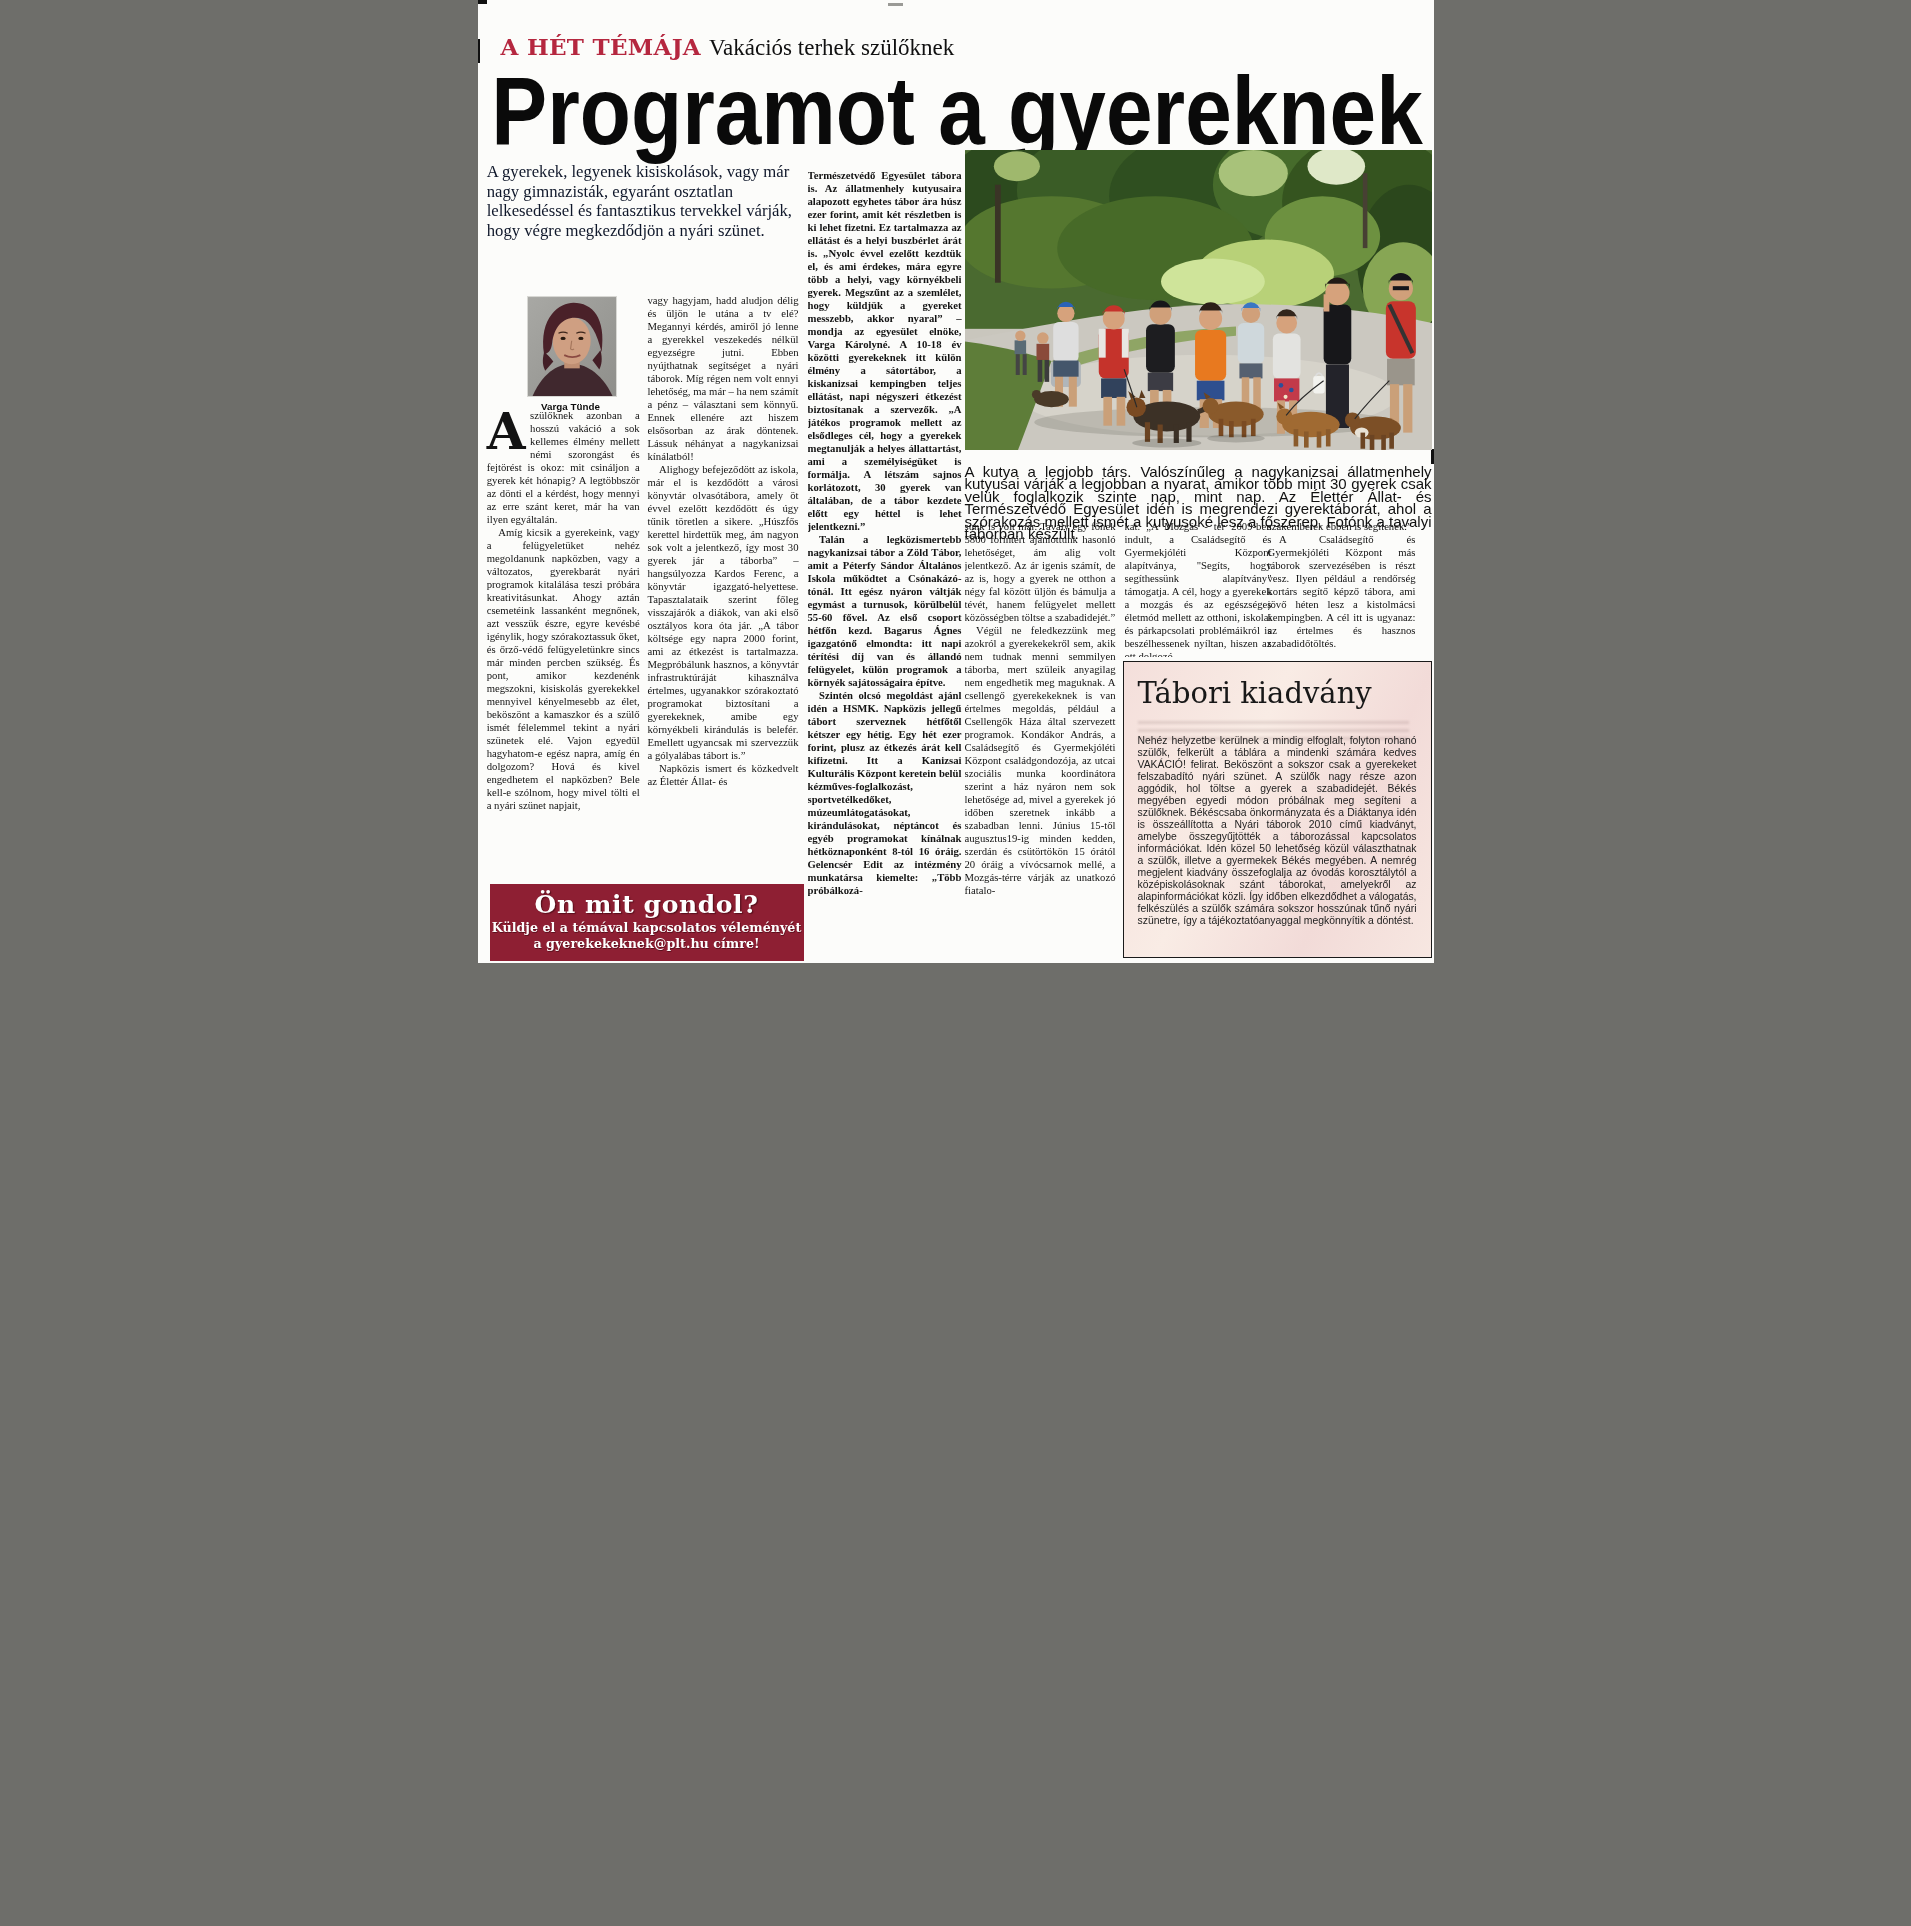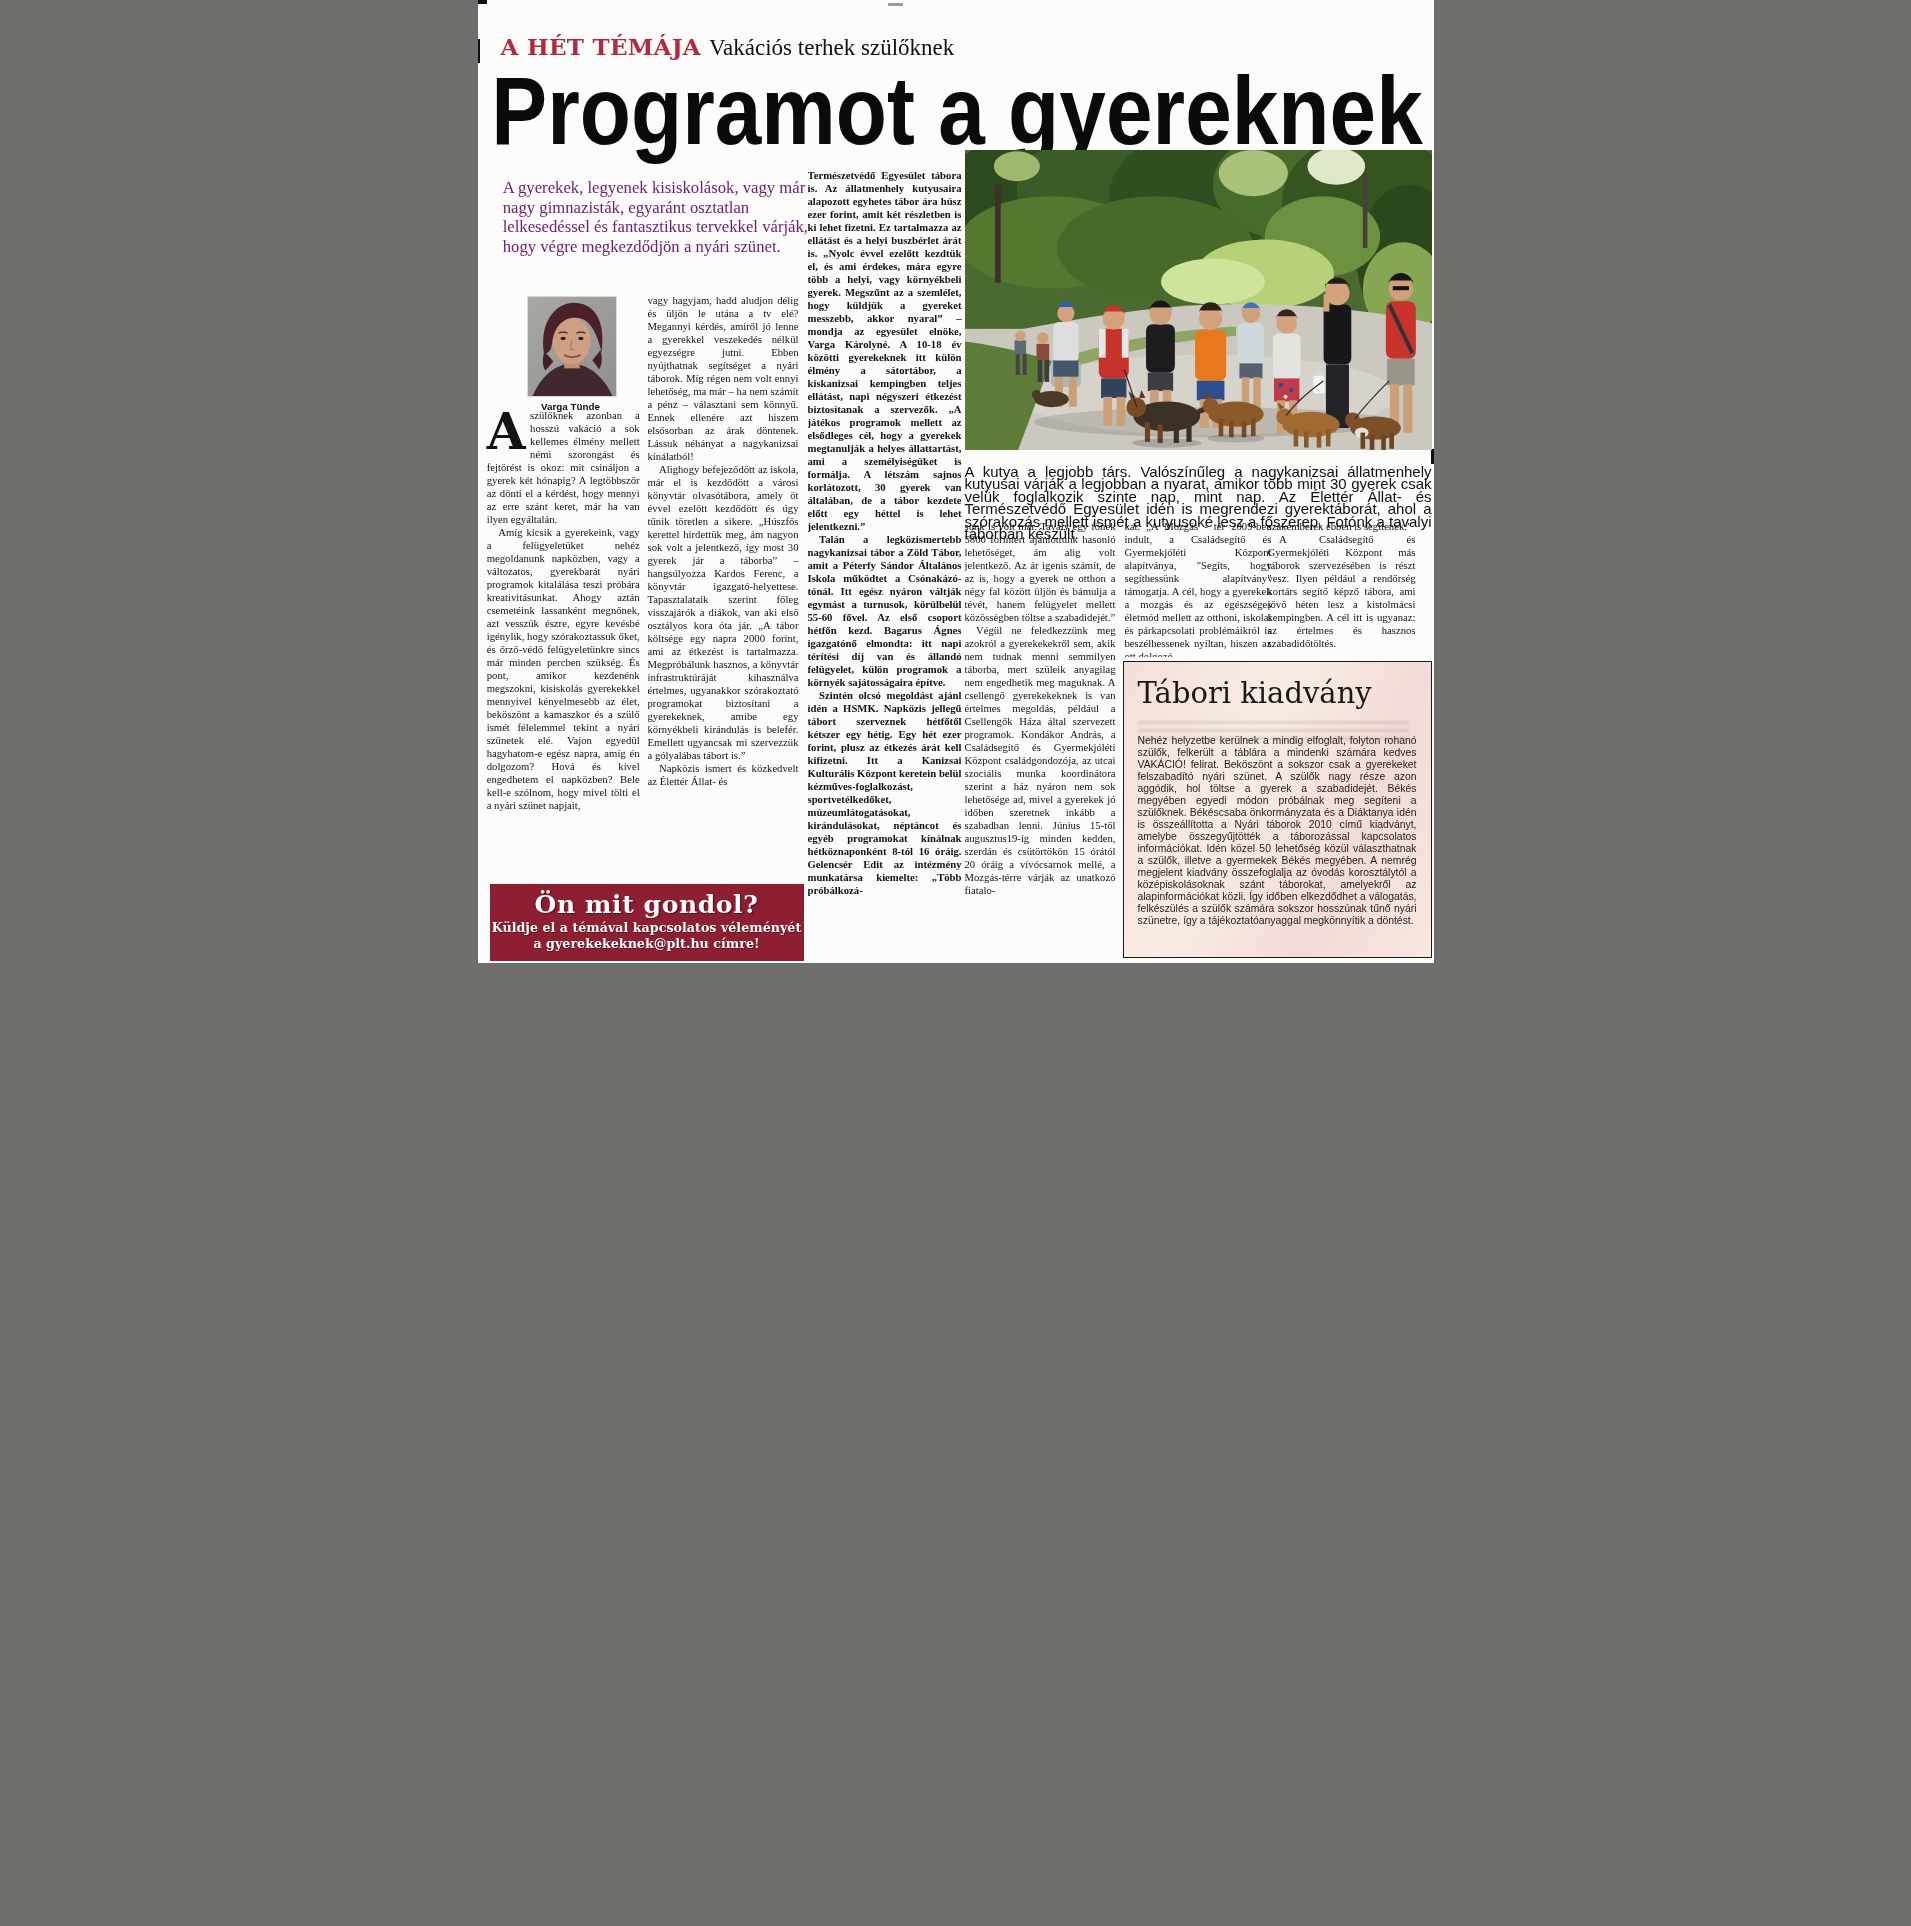--- a/index.html
+++ b/index.html
@@ -15,22 +15,22 @@
     font-family:"Liberation Serif",serif;
   }
   .art{position:absolute;background:#101010;}
   
   .kicker{position:absolute;left:23px;top:33px;white-space:nowrap;}
   .kicker .tag{font-family:"DejaVu Serif",serif;font-weight:700;color:var(--accent-red);font-size:23px;letter-spacing:0.3px;}
   .kicker .sub{font-family:"Liberation Serif",serif;font-weight:500;color:#101010;font-size:23px;margin-left:8px;}
   .headline-svg{position:absolute;left:8px;top:58px;overflow:visible;}
   .headline-svg text{font-family:"Liberation Sans",sans-serif;font-weight:700;fill:#0a0a0a;}
   
-  .lead{position:absolute;left:9.2px;top:162px;width:311px;margin:16px;
-    font-size:16.7px;line-height:19.6px;text-align:left;color:#701a75;}
+  .lead{position:absolute;left:9.2px;top:162px;width:311px;margin:0;
+    font-size:16.7px;line-height:19.6px;text-align:left;color:#0f172a;}
   
   .author{position:absolute;left:41px;top:288px;width:88px;margin:8px;}
   .author svg{display:block;border:0.6px solid #d8d8d4;}
   .author figcaption{font-family:"Liberation Sans",sans-serif;font-weight:700;
     font-size:9.8px;text-align:center;margin-top:4px;color:#0d0d0d;}
   
   .col{position:absolute;}
   .col p{margin:0;text-align:justify;font-size:10.7px;line-height:13px;color:#131313;}
   .col p.ind{text-indent:11.5px;}
   .dropcap{float:left;font-family:"DejaVu Serif",serif;font-weight:600;

